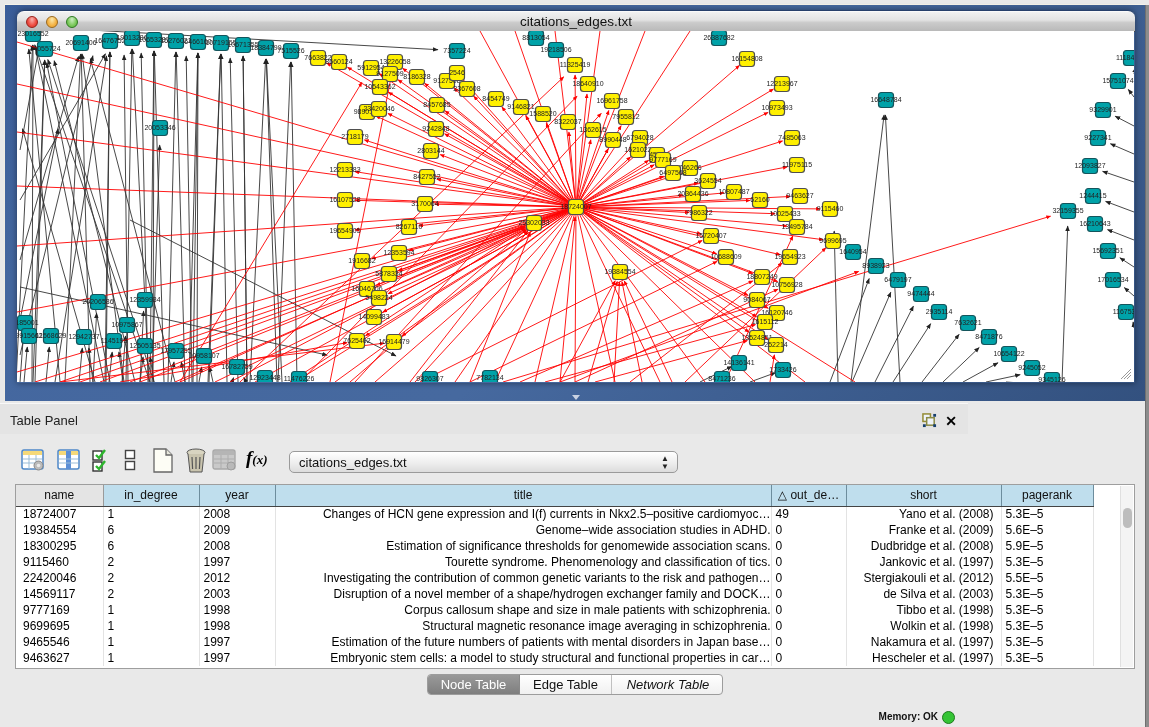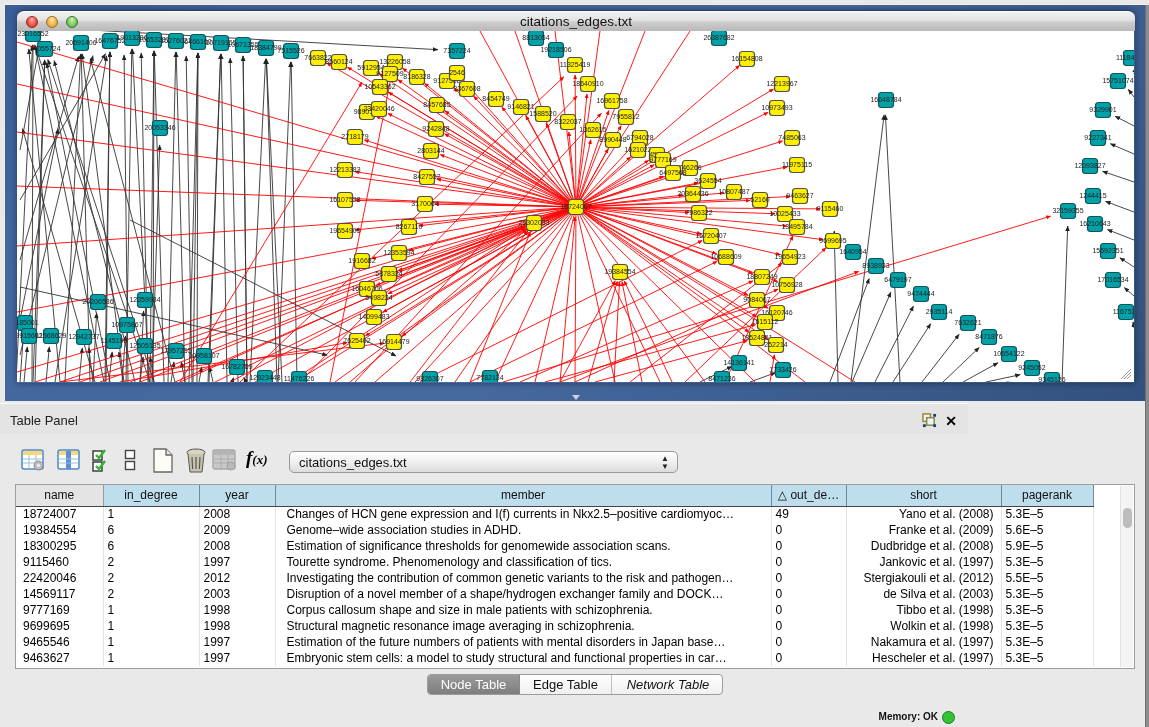--- a/index.html
+++ b/index.html
@@ -40,21 +40,21 @@
 
 #tblwrap { position:absolute; left:15px; top:82px; width:1120px; height:185px; background:#fff;
   border:1px solid #9e9e9e; }
 table { border-collapse:collapse; table-layout:fixed; width:1077px; font-size:12px; }
 th { height:21px; font-weight:normal; font-size:12px; color:#111; padding-left:14px;
   background:#bfdeed; border-right:1px solid #6d8d9d; border-bottom:1px solid #444; padding:0; overflow:hidden; white-space:nowrap; }
 th.first { background:#e4e4e4; border-right:1px solid #9a9a9a; }
 td { height:16px; padding:0 0 0 7px; overflow:hidden; white-space:nowrap; color:#000;
   border-right:1px solid #e3e3e3; }
 td.c2,td.c3,td.c5,td.c7 { padding-left:4px; }
-td.c4 { padding-left:11px; }
+td.c4 { padding-left:11px;text-align:right; }
 td.c6 { text-align:right; padding:0 7px 0 16px; }
 #vscroll { position:absolute; right:1px; top:1px; bottom:1px; width:13px; background:#f4f4f4; border-left:1px solid #e0e0e0; }
 #vthumb { position:absolute; left:2px; top:22px; width:9px; height:20px; border-radius:5px; background:#bdbdbd; }
 
 #tabs { position:absolute; left:427px; top:272px; width:296px; height:21px; border:1px solid #9c9c9c;
   border-radius:4px; background:linear-gradient(#fff,#f0f0f0); overflow:hidden; font-size:13px; }
 .tab { position:absolute; top:0; height:100%; text-align:center; line-height:20px; color:#111; }
 #tab1 { left:0; width:92px; background:linear-gradient(#9a9a9a,#7e7e7e); color:#fff; border-right:1px solid #888; }
 #tab2 { left:92px; width:92px; border-right:1px solid #c0c0c0; }
 #tab3 { left:184px; width:112px;font-style:italic; }
@@ -654,21 +654,21 @@
             <col style="width:496px">
           <col style="width:75px">
             <col style="width:155px">
             <col style="width:92px">
         </colgroup>
         <tbody>
             <tr>
           <th class="first">name</th>
               <th>in_degree</th>
               <th>year</th>
-              <th>member</th>
+              <th>title</th>
           <th>△ out_de…</th>
               <th>short</th>
               <th>pagerank</th>
         </tr>
         <tr>
               <td class="c1">18724007</td>
               <td class="c2">1</td>
               <td class="c3">2008</td>
               <td class="c4">Changes of HCN gene expression and I(f) currents in Nkx2.5–positive cardiomyoc…</td>
               <td class="c5">49</td>

